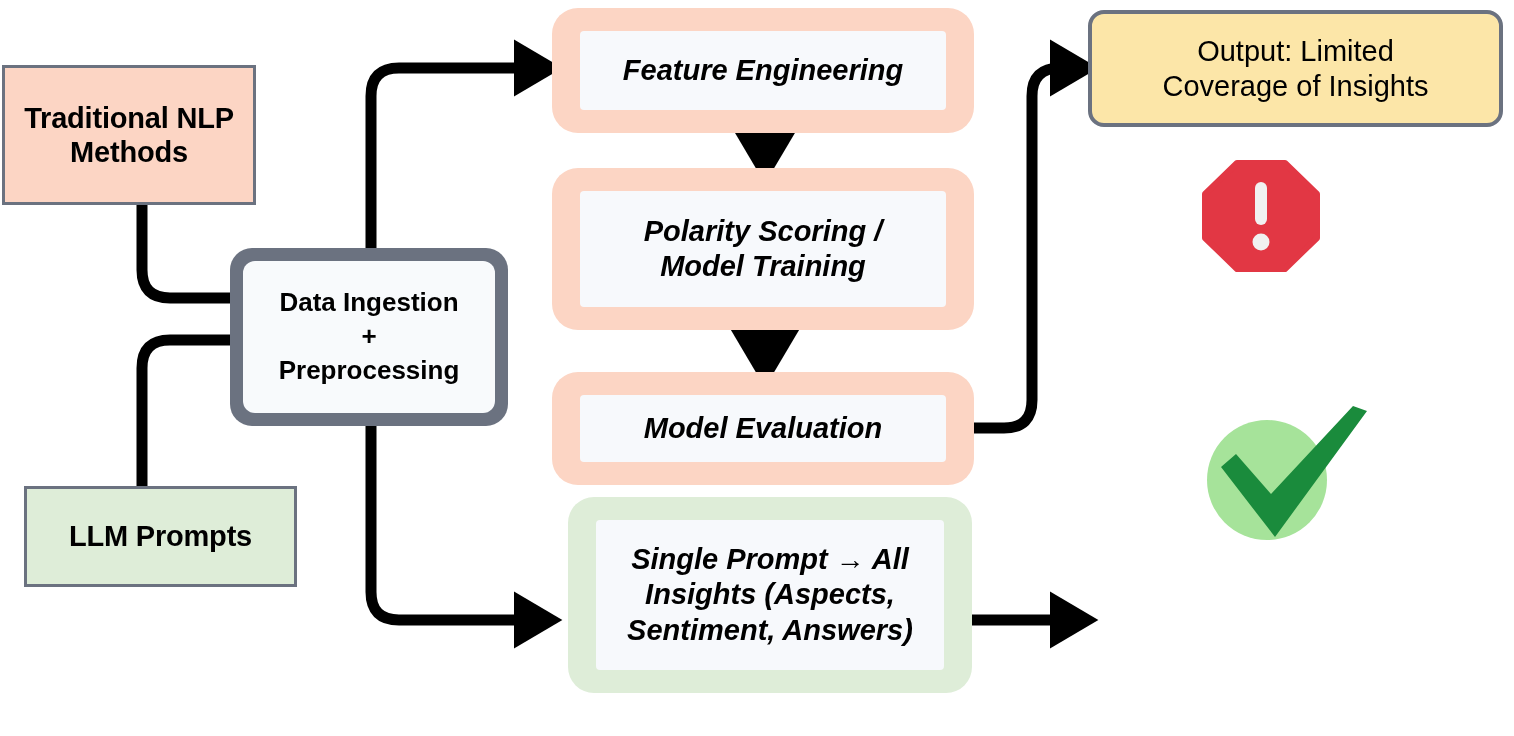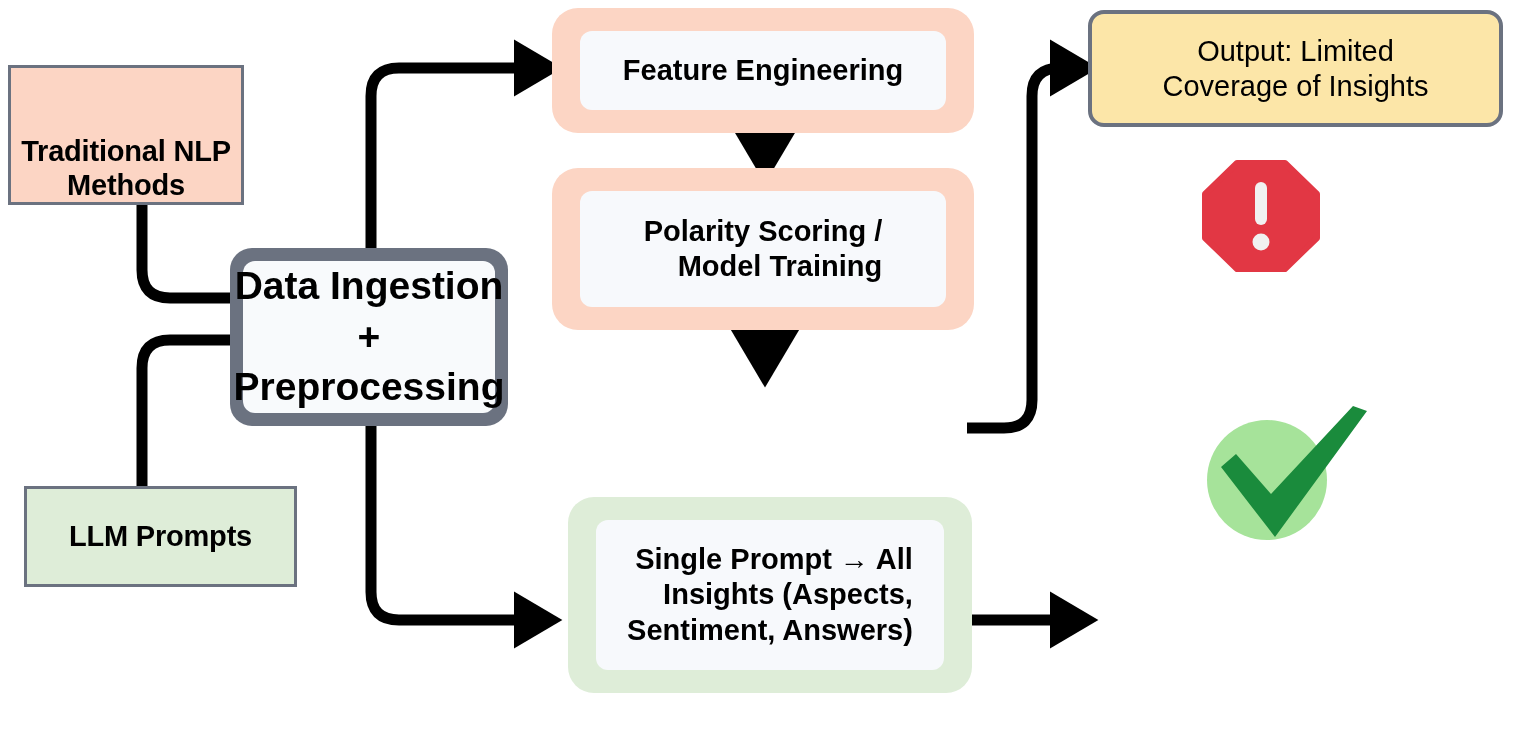--- a/index.html
+++ b/index.html
@@ -61,52 +61,53 @@
   .ingest-inner {
     width: 100%;
     height: 100%;
     background: #F8FAFC;
     border-radius: 12px;
     display: flex;
     align-items: center;
     justify-content: center;
     text-align: center;
     font-weight: bold;
-    font-size: 39px;
+    font-size: 26px;
     color: #000;
     line-height: 1.30;
     white-space: pre-line;
     box-sizing: border-box;
   }
   
   .cluster {
     position: absolute;
     box-sizing: border-box;
     border-radius: 26px;
     display: flex;
     align-items: center;
     justify-content: center;
   }
   .cluster.pink { background: #FCD5C4; }
   .cluster.green { background: #DEEDD8; }
   .cluster-inner {
     background: #F7F9FC;
-    border-radius: 12px;
+    border-radius: 4px;
     width: calc(100% - 56px);
     height: calc(100% - 46px);
     display: flex;
     align-items: center;
     justify-content: center;
-    text-align: right;
+    text-align: center;
     font-weight: bold;
     font-size: 29px;
     color: #000;
     line-height: 1.22;
     white-space: pre-line;
     box-sizing: border-box;
+    font-style: italic;
   }
   
   .out-node {
     position: absolute;
     box-sizing: border-box;
     background: #FCE6A8;
     border: 4px solid #6b7280;
     border-radius: 16px;
     display: flex;
     align-items: center;
@@ -149,21 +150,21 @@
 
     <path d="M765,133 L765,150" fill="none" stroke="#000" stroke-width="14" marker-end="url(#arrowdown)"></path>
 
     <path d="M765,337 L765,354" fill="none" stroke="#000" stroke-width="14" marker-end="url(#arrowdown)"></path>
 
     <path d="M967,428 L1004,428 Q1032,428 1032,400 L1032,96 Q1032,68 1060,68 L1072,68" fill="none" stroke="#000" stroke-width="11" marker-end="url(#arrowhead)"></path>
 
     <path d="M972,620 L1072,620" fill="none" stroke="#000" stroke-width="11" marker-end="url(#arrowhead)"></path>
   </svg>
 
-  <div class="node rect-node src-nlp" style="left:8px; top:65px; width:236px; height:140px;align-items:flex-end;">
+  <div class="node rect-node src-nlp" style="left:2px; top:65px; width:254px; height:140px;">
     <span>Traditional NLP
 Methods</span>
   </div>
 
   <div class="node rect-node src-llm" style="left:8px; top:486px; width:273px; height:101px;">
     <span>LLM Prompts</span>
   </div>
 
   <div class="ingest-outer" style="left:230px; top:248px; width:278px; height:178px;">
     <div class="ingest-inner">Data Ingestion
@@ -173,20 +174,23 @@
 
   <div class="cluster pink" style="left:552px; top:8px; width:422px; height:125px;">
     <div class="cluster-inner">Feature Engineering</div>
   </div>
 
   <div class="cluster pink" style="left:552px; top:168px; width:422px; height:162px;">
     <div class="cluster-inner">Polarity Scoring /
 Model Training</div>
   </div>
 
+  <div class="cluster pink" style="left:552px; top:372px; width:422px; height:113px;">
+    <div class="cluster-inner">Model Evaluation</div>
+  </div>
 
   <div class="cluster green" style="left:568px; top:497px; width:404px; height:196px;">
     <div class="cluster-inner">Single Prompt → All
 Insights (Aspects,
 Sentiment, Answers)</div>
   </div>
 
   <div class="out-node" style="left:1088px; top:10px; width:415px; height:117px;">
     <span>Output: Limited
 Coverage of Insights</span>

